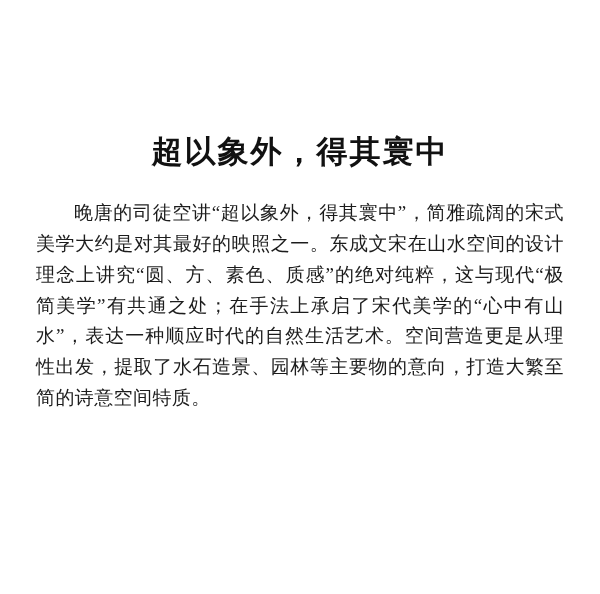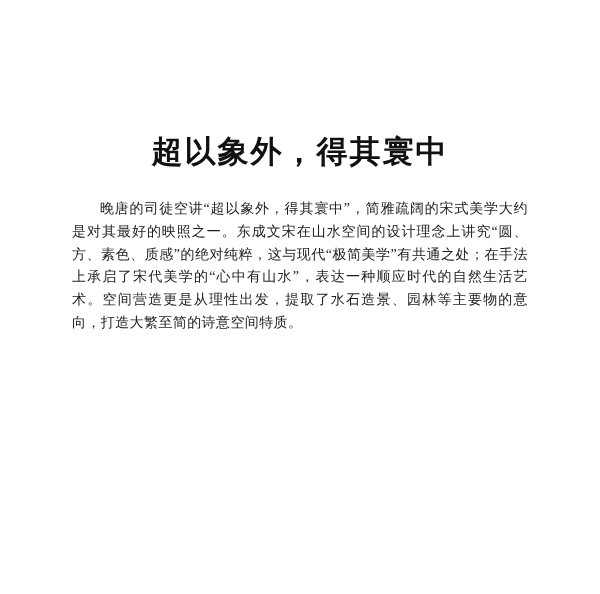--- a/index.html
+++ b/index.html
@@ -17,36 +17,36 @@
   .page {
     width: 600px;
     height: 594px;
     box-sizing: border-box;
     position: relative;
     background: #ffffff;
     display: flex;
     flex-direction: column;
   }
   .content {
-    padding: 0 72px;
+    padding: 0 36px;
     padding-top: 132px;
   }
   .doc-title {
     font-family: "Liberation Serif", "DejaVu Serif", serif;
     font-size: 31px;
     font-weight: bold;
     letter-spacing: 2px;
     text-align: center;
     color: #111111;
     margin: 0 0 26px 0;
     line-height: 1.3;
   }
   .doc-body {
     font-family: "Liberation Serif", "DejaVu Serif", serif;
-    font-size: 14px;
+    font-size: 19px;
     line-height: 1.62;
     color: #1c1c1c;
     text-align: justify;
     text-justify: inter-character;
     text-indent: 2em;
     margin: 0;
     letter-spacing: 0.4px;
   }
 </style>
 </head>

